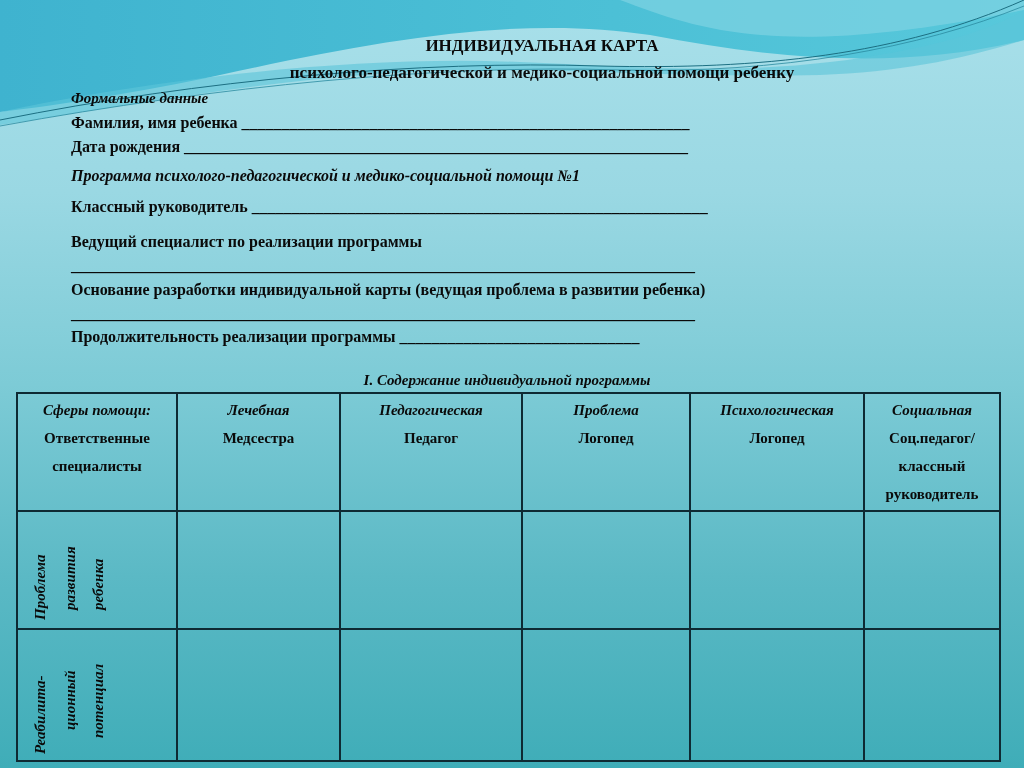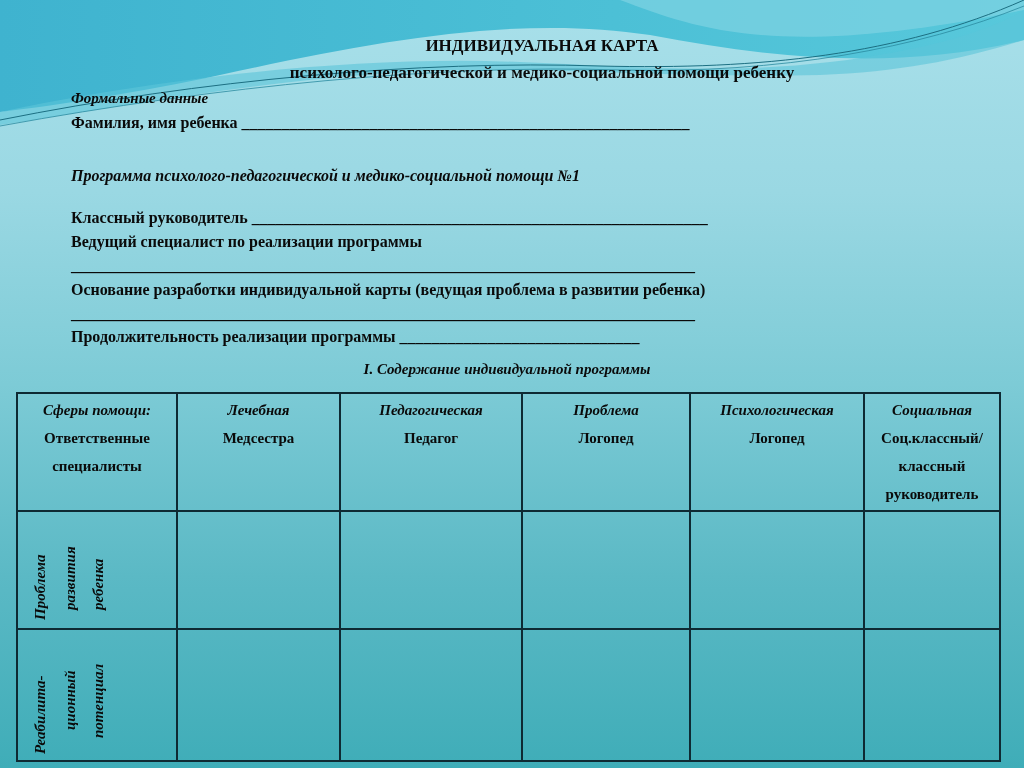--- a/index.html
+++ b/index.html
@@ -9,23 +9,23 @@
     color:#0a0a0a;
     background: linear-gradient(180deg, #a9e0ea 0%, #9ad8e3 25%, #7dcbd6 50%, #5bb9c5 75%, #3fadb8 100%);
   }
   .bg-svg { position:absolute; left:0; top:0; width:1024px; height:768px; z-index:0; }
   .content { position:absolute; left:0; top:0; width:1024px; height:768px; z-index:1; }
   .title1 { position:absolute; top:36px; left:0; width:1084px; text-align:center; font-weight:bold; font-size:17px; }
   .title2 { position:absolute; top:63px; left:0; width:1084px; text-align:center; font-weight:bold; font-size:17px; }
   .line { position:absolute; left:71px; font-size:16px; font-weight:bold; white-space:nowrap; }
   .it { font-style:italic; }
   .l-formal { top:90px; font-style:italic; font-weight:bold; font-size:15px; }
-  .l1 { top:114px; } .l2 { top:138px; } .l3 { top:167px; } .l4 { top:185px; } .l5 { top:209px; }
+  .l1 { top:114px; } .l2 { top:138px; } .l3 { top:167px; } .l4 { top:185px; } .l5 { top:198px; }
   .l6 { top:233px; } .l7 { top:257px; } .l8 { top:281px; } .l9 { top:305px; } .l10 { top:328px; }
-  .section { position:absolute; top:361px; left:0; width:1014px; text-align:center; font-style:italic; font-weight:bold; font-size:15px; }
+  .section { position:absolute; top:372px; left:0; width:1014px; text-align:center; font-style:italic; font-weight:bold; font-size:15px; }
   table.grid {
     position:absolute; left:16px; top:392px; width:985px; border-collapse:collapse;
     font-family: "Liberation Serif", serif;
   }
   table.grid td { border:2px solid #0e2a33; vertical-align:top; text-align:center; font-size:15px; line-height:28px; padding:2px 4px; }
   .hdr td { height:108px; }
   .row1 td { height:112px; }
   .row2 td { height:126px; }
   .sphere { font-style:italic; font-weight:bold; display:block; }
   .spec { font-weight:bold; display:block; }
@@ -56,20 +56,21 @@
   <path d="M0,126 C220,86 440,64 620,70 C780,74 920,48 1024,6" fill="none" stroke="#2a8aa0" stroke-width="0.8"></path>
 </svg>
 
 <div class="content">
   <div class="title1">ИНДИВИДУАЛЬНАЯ КАРТА</div>
   <div class="title2">психолого-педагогической и медико-социальной помощи ребенку</div>
 
   <div class="line l-formal">Формальные данные</div>
 
   <div class="line l1"><span>Фамилия, имя ребенка</span> <span>________________________________________________________</span></div>
+  <div class="line l2"><span>Дата рождения</span> <span>_______________________________________________________________</span></div>
   <div class="line l3 it"><span>Программа психолого-педагогической и медико-социальной помощи  №1</span></div>
   <div class="line l5"><span>Классный руководитель</span> <span>_________________________________________________________</span></div>
   <div class="line l6"><span>Ведущий специалист по реализации программы</span></div>
   <div class="line l7"><span>______________________________________________________________________________</span></div>
   <div class="line l8"><span>Основание разработки индивидуальной карты (ведущая проблема в развитии ребенка)</span></div>
   <div class="line l9"><span>______________________________________________________________________________</span></div>
   <div class="line l10"><span>Продолжительность реализации программы</span> <span>______________________________</span></div>
 
   <div class="section">I. Содержание индивидуальной программы</div>
 
@@ -91,21 +92,21 @@
       <td style="width:158px">
         <span class="sphere">Проблема</span>
         <span class="spec">Логопед</span>
       </td>
       <td style="width:164px">
         <span class="sphere">Психологическая</span>
         <span class="spec">Логопед</span>
       </td>
       <td>
         <span class="sphere">Социальная</span>
-        <span class="spec">Соц.классный/ классный руководитель</span>
+        <span class="spec">Соц.педагог/ классный руководитель</span>
       </td>
     </tr>
     <tr class="row1">
       <td class="vert-cell">
         <div class="vert">
           <span style="left:8px; top:108px;">Проблема</span>
           <span style="left:38px; top:98px;">развития</span>
           <span style="left:66px; top:98px;">ребенка</span>
         </div>
       </td>

